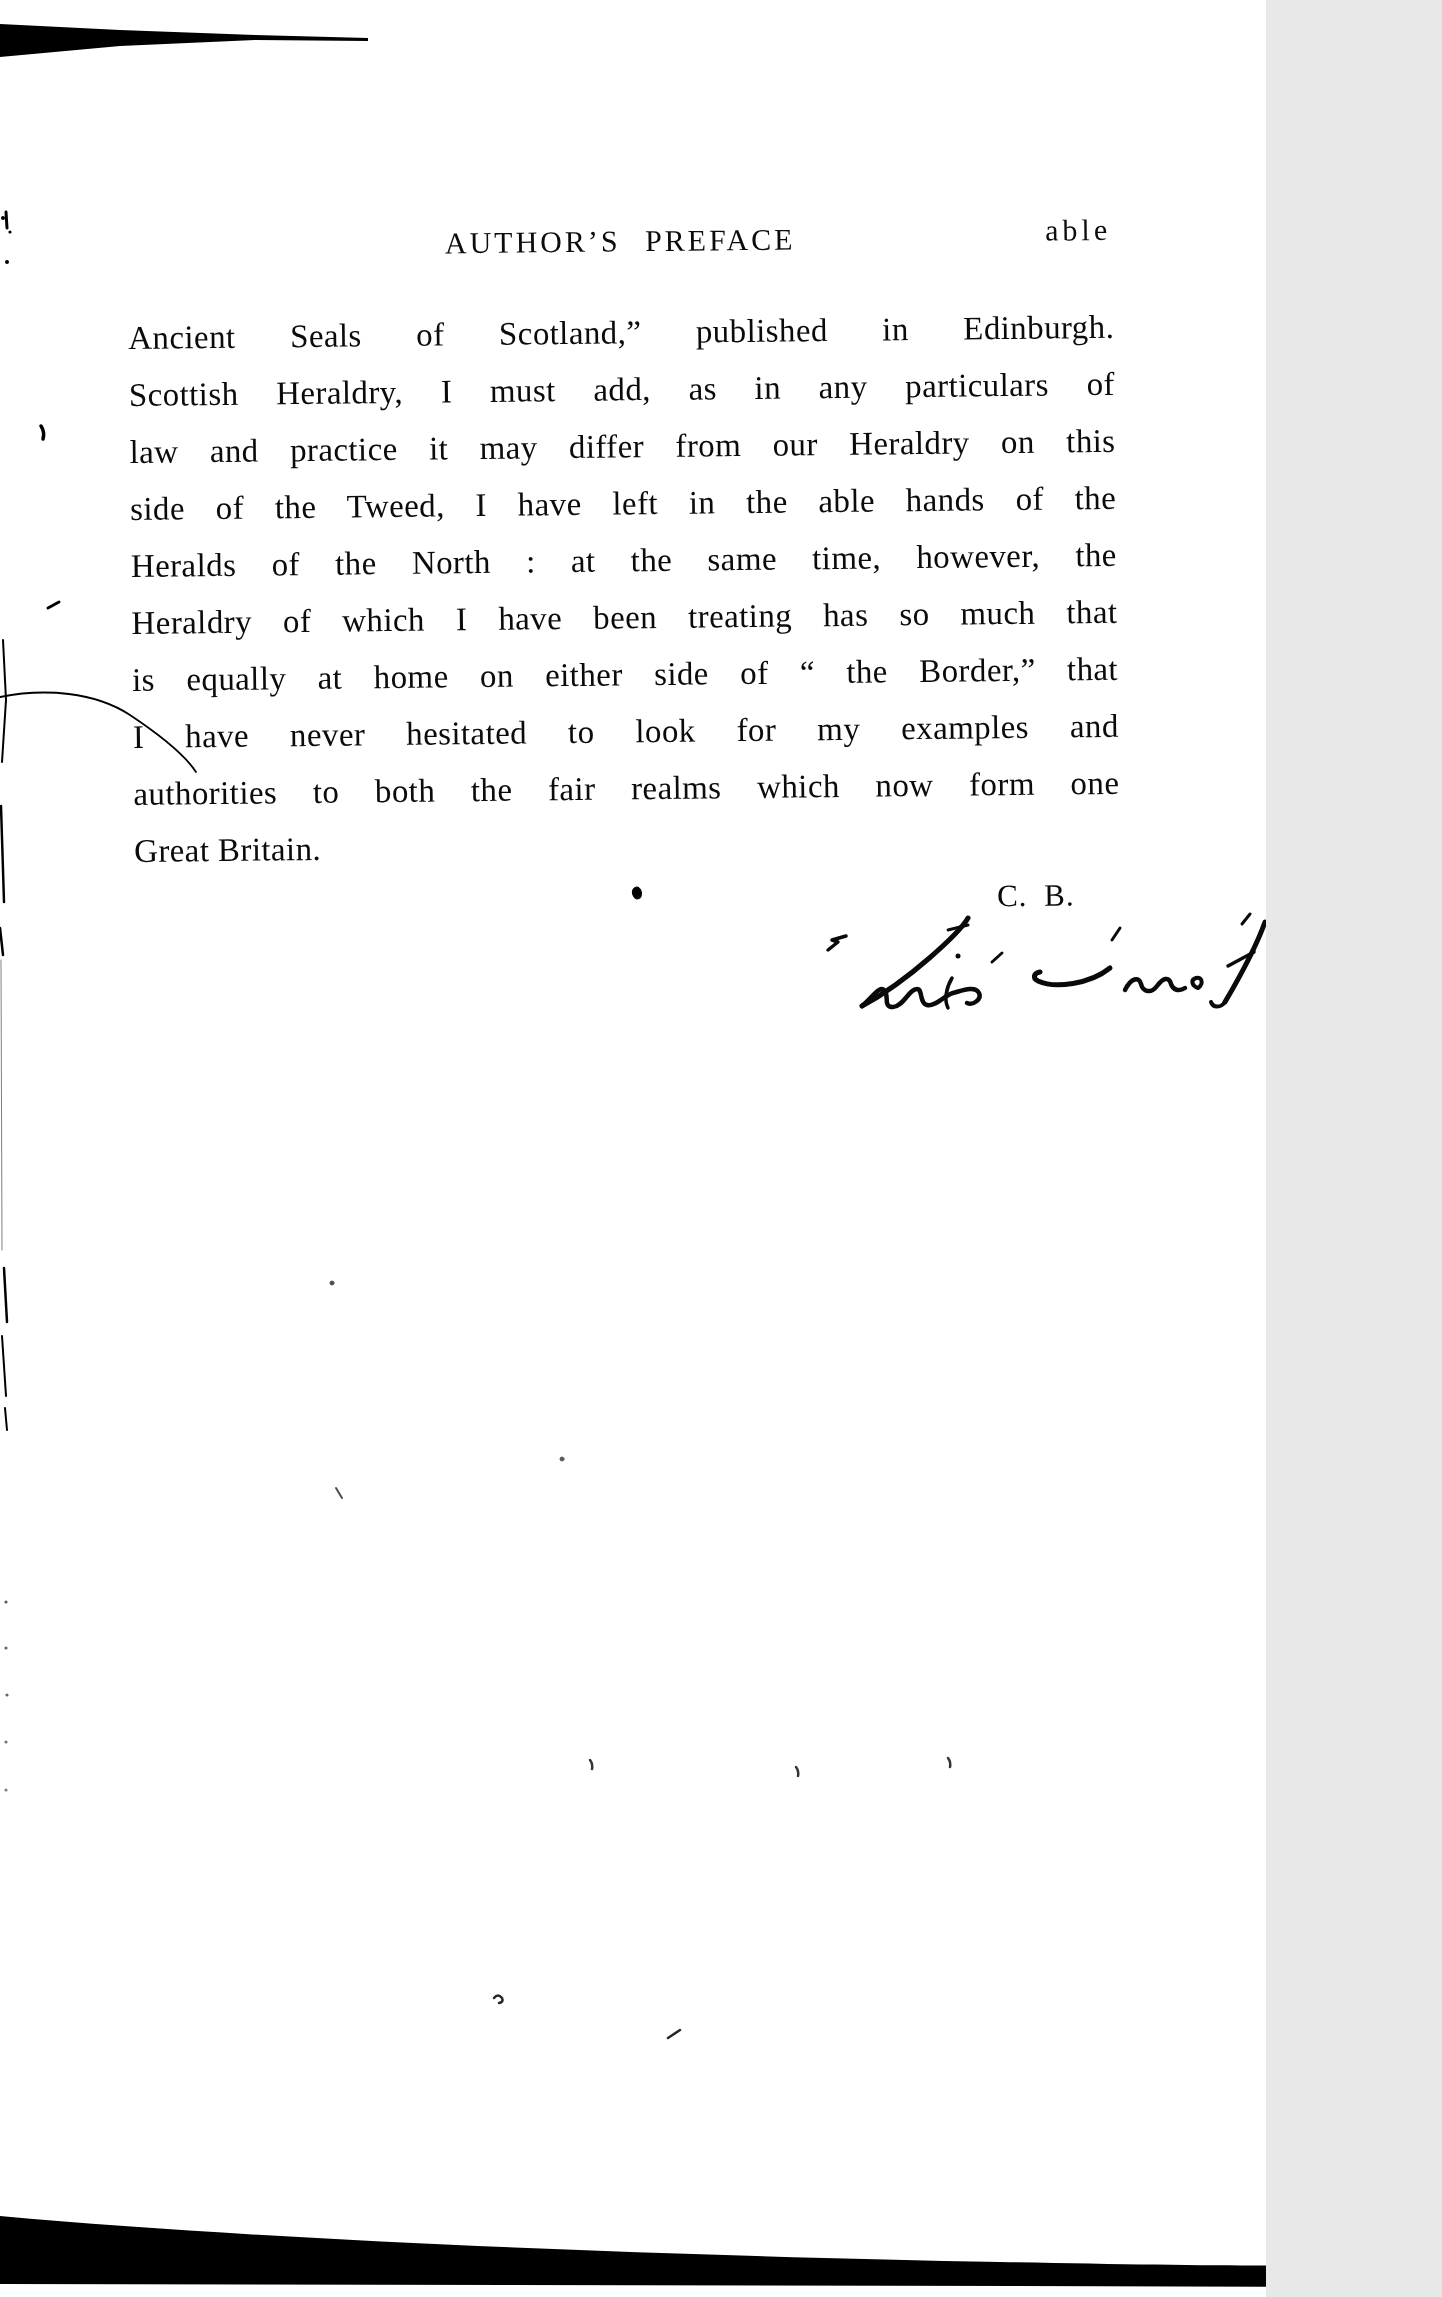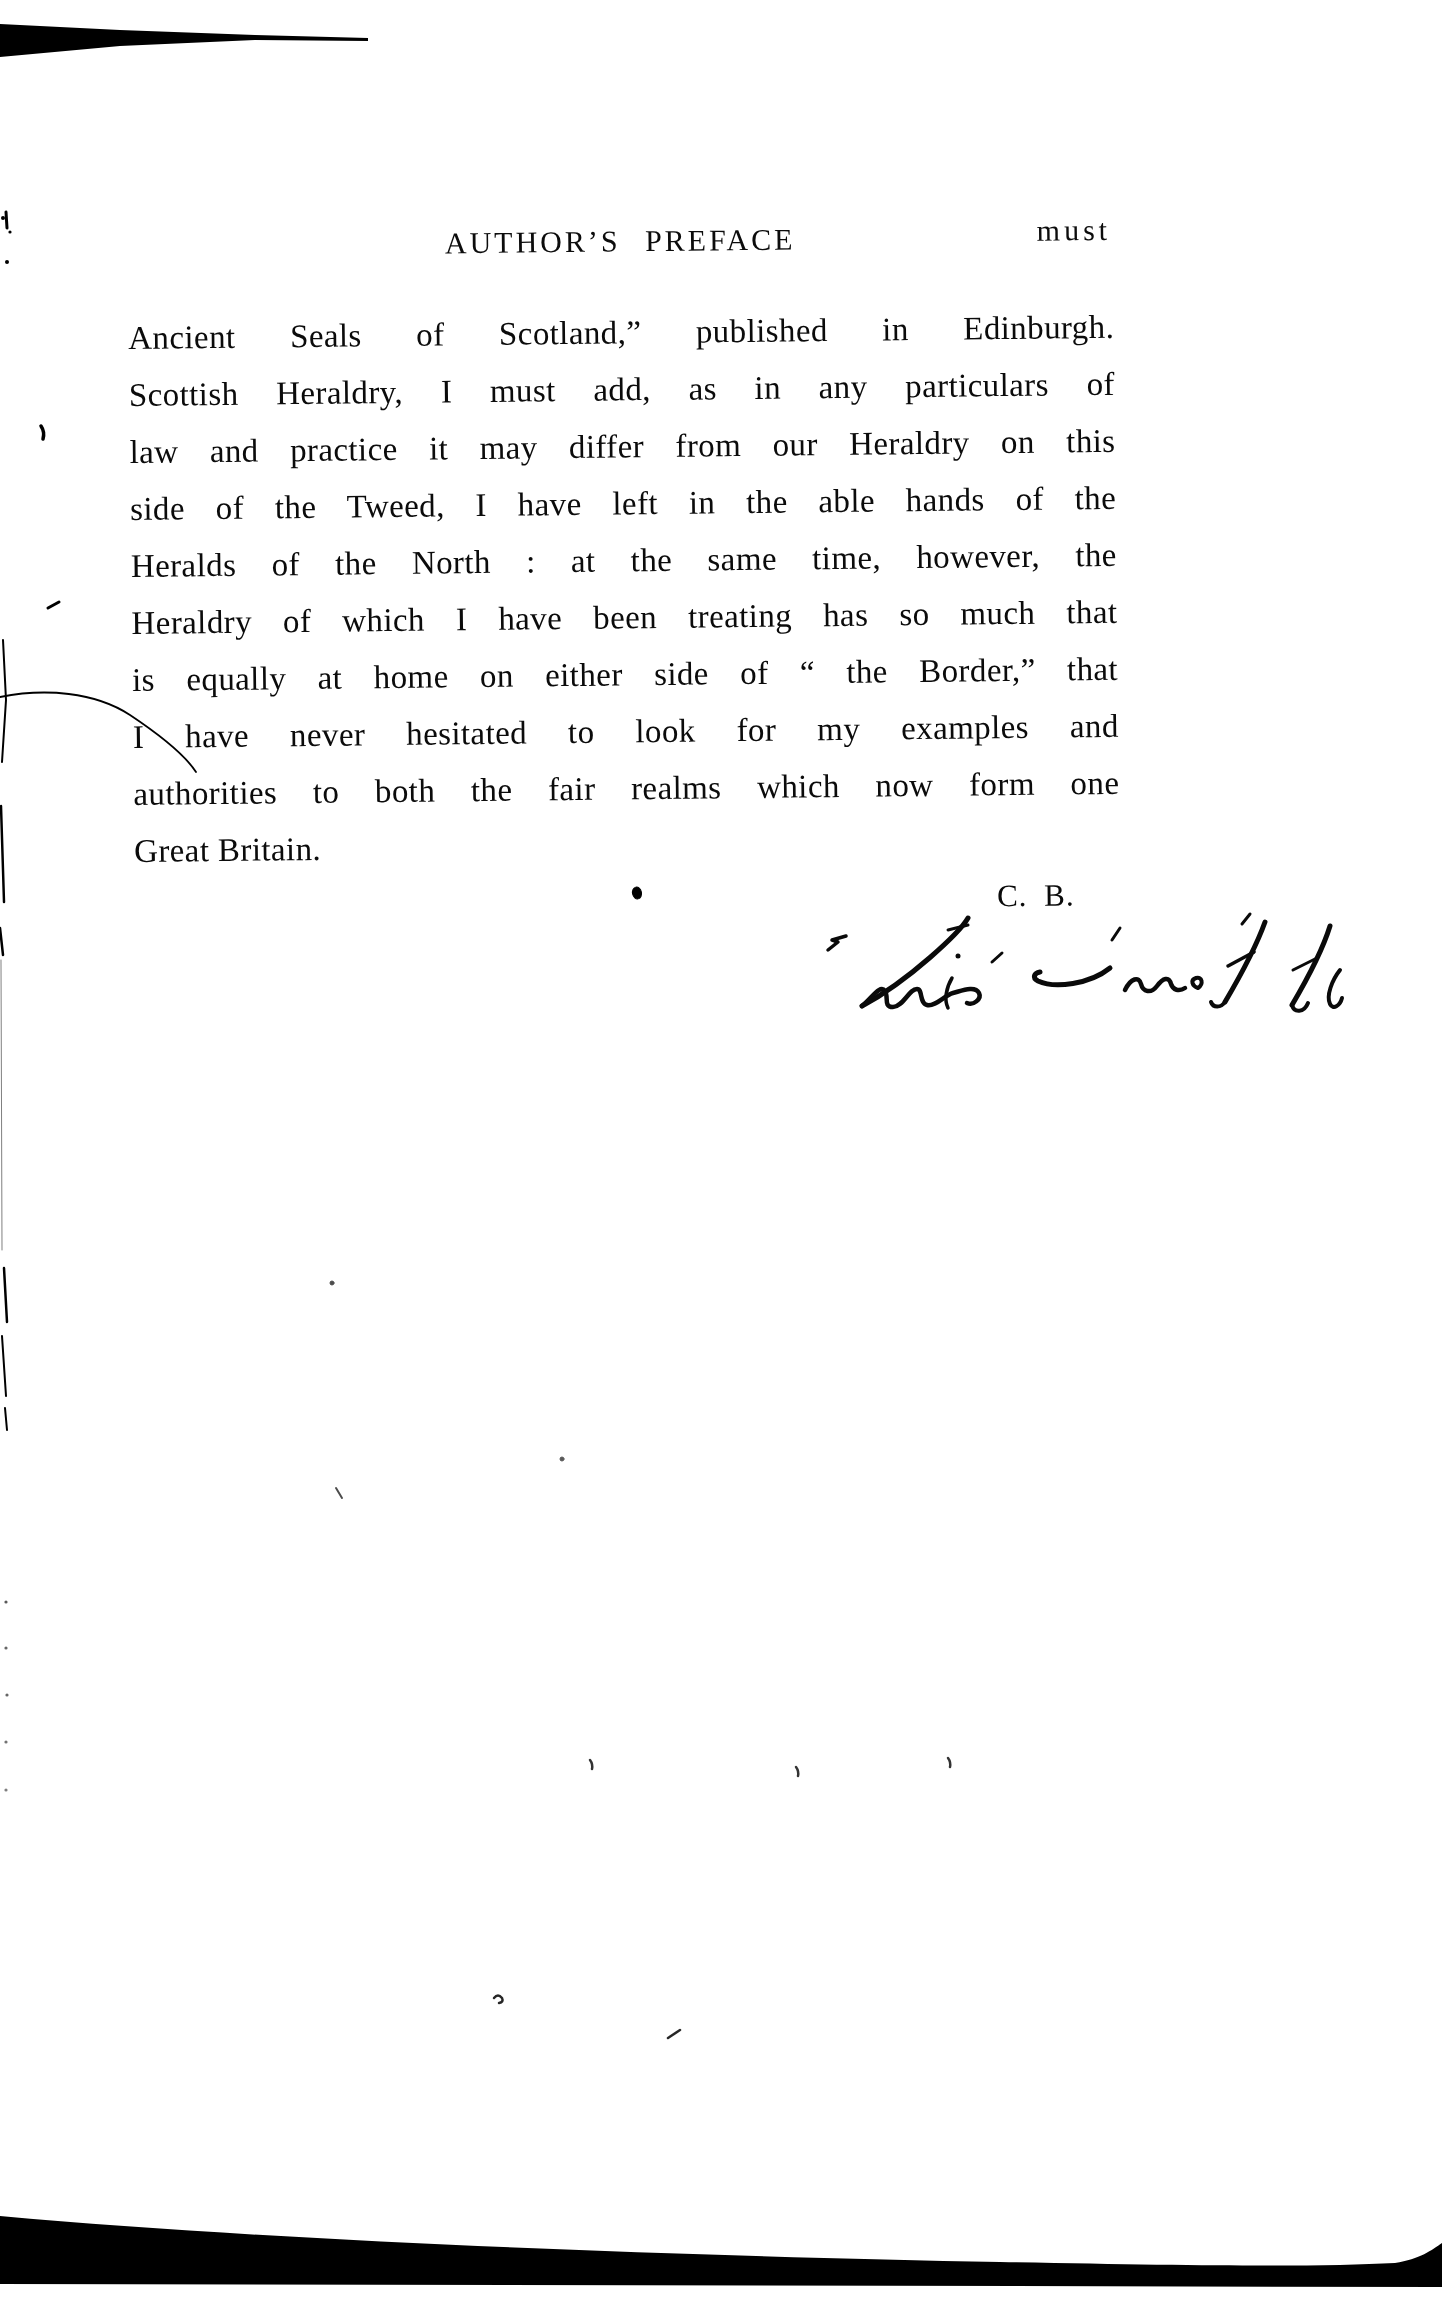--- a/index.html
+++ b/index.html
@@ -1,18 +1,18 @@
 <!DOCTYPE html>
 <html><head>
 <meta charset="utf-8">
 <style>
   html,body{margin:0;padding:0;background:#e8e8e8;}
   .page{
     position:relative;
-    width:1442px;height:2297px;
+    width:1266px;height:2297px;
     background:#ffffff;
     overflow:hidden;
     font-family:"Liberation Serif","DejaVu Serif",serif;
     color:#0a0a0a;
   }
   
   .content{
     position:absolute;left:127px;top:228px;width:986px;
     transform:rotate(-0.65deg);
     transform-origin:0 0;
@@ -93,21 +93,21 @@
       <path d="M796 1767 q3 4 2 9" fill="none" stroke-width="2.5" opacity="0.8"></path>
       <path d="M948 1758 q3 4 2 9" fill="none" stroke-width="2.5" opacity="0.8"></path>
       <path d="M494 1998 q4 -5 8 0 q2 4 -3 5" fill="none" stroke-width="2.5" opacity="0.85"></path>
       <path d="M668 2038 l12 -8" fill="none" stroke-width="2.5" opacity="0.85"></path>
     </g>
   </svg>
 
   <div class="content">
     <div class="header-row">
       <span class="running-title">AUTHOR’S PREFACE</span>
-      <span class="page-number">must</span>
+      <span class="page-number">able</span>
     </div>
 
     <div class="paragraph">
       <div class="pline">Ancient Seals of Scotland,” published in Edinburgh.</div>
       <div class="pline">Scottish Heraldry, I must add, as in any particulars of</div>
       <div class="pline">law and practice it may differ from our Heraldry on this</div>
       <div class="pline">side of the Tweed, I have left in the able hands of the</div>
       <div class="pline">Heralds of the North : at the same time, however, the</div>
       <div class="pline">Heraldry of which I have been treating has so much that</div>
       <div class="pline">is equally at home on either side of “ the Border,” that</div>

